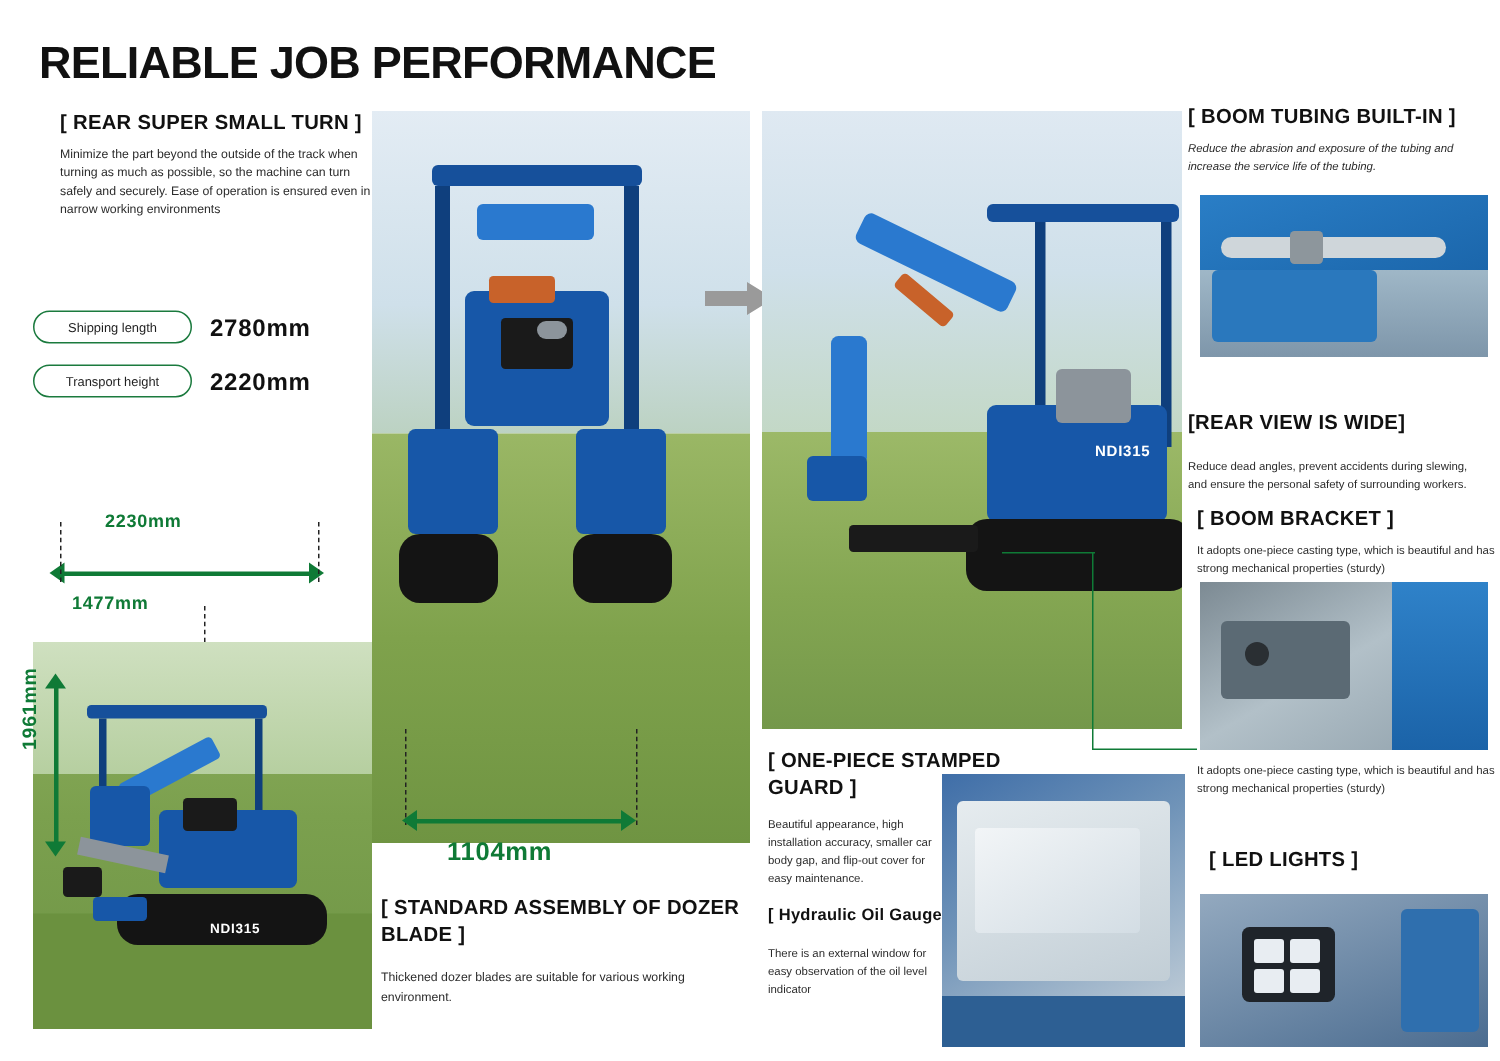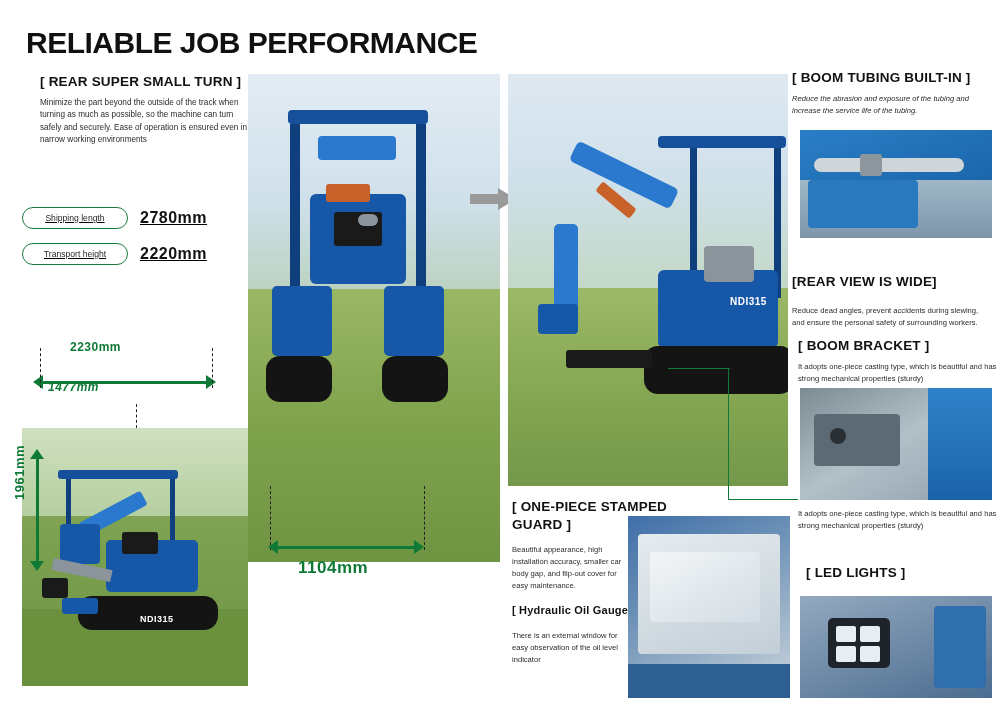--- a/index.html
+++ b/index.html
@@ -42,21 +42,21 @@
     color: #2b2b2b;
   }
 
   
   #rear-turn-block { position: absolute; left: 8px; top: 74px; width: 225px; margin-left: 32px; }
   #rear-turn-block .heading { margin-bottom: 8px; }
   #rear-turn-block .body-text { width: 212px; }
 
   
   .spec-list { position: absolute; left: 22px; top: 207px; width: 230px; }
-  .spec-row { display: flex; align-items: center; margin-bottom: 14px; text-decoration: underline; }
+  .spec-row { display: flex; align-items: flex-end; margin-bottom: 14px; }
   .spec-pill {
     border: 1.4px solid #1b7a3e;
     border-radius: 13px;
     padding: 5px 0;
     width: 104px;
     text-align: center;
     font-size: 8.6px;
     color: #1f1f1f;
     background: #fff;
   }
@@ -200,21 +200,21 @@
       <div class="spec-pill">Transport height</div>
       <div class="spec-value">2220mm</div>
     </div>
   </div>
 
   <div class="dim-label" style="left:70px; top:340px;">2230mm</div>
   <div class="dim-line" style="left:40px; top:381px; width:172px; height:2.5px;"></div>
   <div class="arrow-head" style="left:33px; top:375px; border-top:7px solid transparent; border-bottom:7px solid transparent; border-right:10px solid #0f7a36;"></div>
   <div class="arrow-head" style="left:206px; top:375px; border-top:7px solid transparent; border-bottom:7px solid transparent; border-left:10px solid #0f7a36;"></div>
 
-  <div class="dim-label" style="left:48px; top:380px;font-style:italic;">1477mm</div>
+  <div class="dim-label" style="left:48px; top:395px;">1477mm</div>
   <div class="dim-line" style="left:40px; top:437px; width:96px; height:2.5px;"></div>
   <div class="arrow-head" style="left:33px; top:431px; border-top:7px solid transparent; border-bottom:7px solid transparent; border-right:10px solid #0f7a36;"></div>
   <div class="arrow-head" style="left:130px; top:431px; border-top:7px solid transparent; border-bottom:7px solid transparent; border-left:10px solid #0f7a36;"></div>
 
   <div class="dashed-v" style="left:40px; top:348px; height:40px;"></div>
   <div class="dashed-v" style="left:212px; top:348px; height:40px;"></div>
   <div class="dashed-v" style="left:136px; top:404px; height:40px;"></div>
 
   <div id="left-photo">
     <div class="sky"></div>
@@ -257,20 +257,24 @@
     <div class="mach-grey" style="left:110px; top:140px; width:20px; height:12px; border-radius:6px;"></div>
   </div>
 
   <div class="dashed-v" style="left:270px; top:486px; height:64px;"></div>
   <div class="dashed-v" style="left:424px; top:486px; height:64px;"></div>
   <div class="dim-line" style="left:276px; top:546px; width:142px; height:2.5px;"></div>
   <div class="arrow-head" style="left:268px; top:540px; border-top:7px solid transparent; border-bottom:7px solid transparent; border-right:10px solid #0f7a36;"></div>
   <div class="arrow-head" style="left:414px; top:540px; border-top:7px solid transparent; border-bottom:7px solid transparent; border-left:10px solid #0f7a36;"></div>
   <div class="dim-label" style="left:298px; top:558px; font-size:17px;text-align:right;">1104mm</div>
 
+  <div id="dozer-block">
+    <div class="heading">[ STANDARD ASSEMBLY OF DOZER BLADE ]</div>
+    <div class="body-text">Thickened dozer blades are suitable for various working environment.</div>
+  </div>
 
   <svg class="grey-arrow" viewBox="0 0 46 22">
     <polygon points="0,6 28,6 28,0 46,11 28,22 28,16 0,16" fill="#9a9a9a"></polygon>
   </svg>
 
   <div id="main-photo">
     <div class="sky3"></div>
     <div class="field3"></div>
     <div class="canopy" style="left:150px; top:62px; width:128px; height:12px; border-radius:4px;"></div>
     <div class="mach-dark" style="left:182px; top:74px; width:7px; height:130px;"></div>

